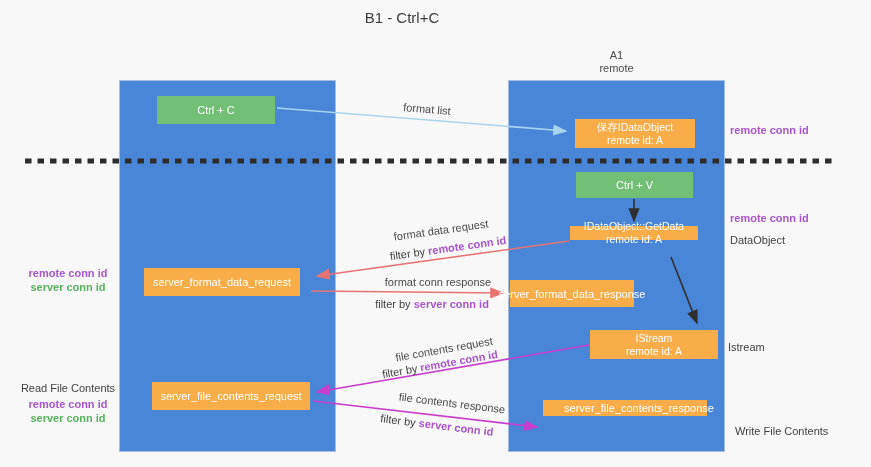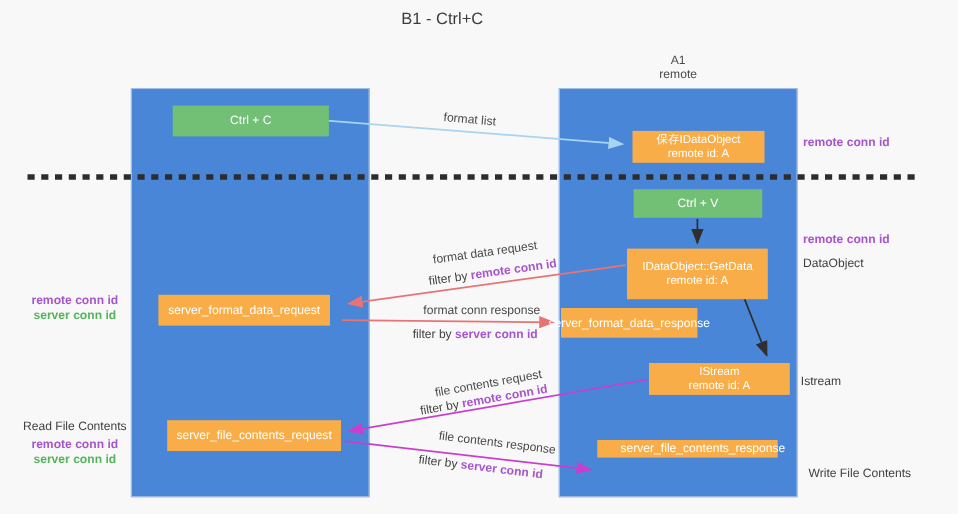--- a/index.html
+++ b/index.html
@@ -37,24 +37,24 @@
   .box{
     position:absolute;z-index:3;
     display:flex;flex-direction:column;align-items:center;justify-content:center;
     color:#ffffff;text-align:center;
     box-sizing:border-box;
   }
   .green{background:#72bf76;}
   .orange{background:#f9ad48;justify-content:center;}
   .box .l{font-size:10.5px;line-height:13px;white-space:nowrap;}
   .box .single{font-size:11px;white-space:nowrap;}
-  #box-ctrlc{left:157px;top:96px;width:142px;height:28px;}
+  #box-ctrlc{left:157px;top:96px;width:118px;height:28px;}
   #box-save{left:575px;top:119px;width:120px;height:29px;}
   #box-ctrlv{left:576px;top:172px;width:117px;height:26px;}
-  #box-getdata{left:570px;top:226px;width:128px;height:46px;}
+  #box-getdata{left:570px;top:226px;width:128px;height:14px;}
   #box-fmtreq{left:144px;top:268px;width:156px;height:28px;}
   #box-fmtresp{left:510px;top:280px;width:124px;height:27px;}
   #box-istream{left:590px;top:330px;width:128px;height:29px;}
   #box-filereq{left:152px;top:382px;width:158px;height:28px;}
   #box-fileresp{left:543px;top:400px;width:164px;height:16px;padding-left:28px;}
   .alabel{
     position:absolute;z-index:3;
     font-size:11px;color:#4a4a4a;white-space:nowrap;
     transform-origin:center;
   }

